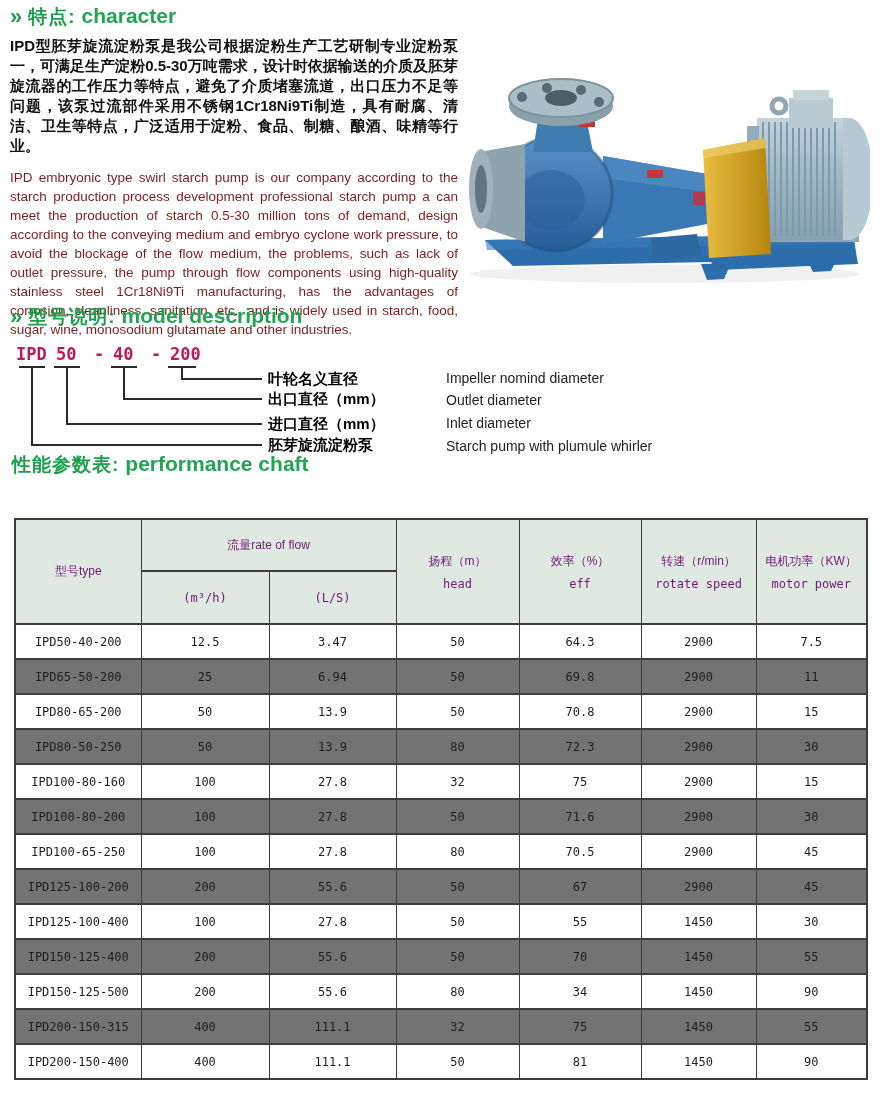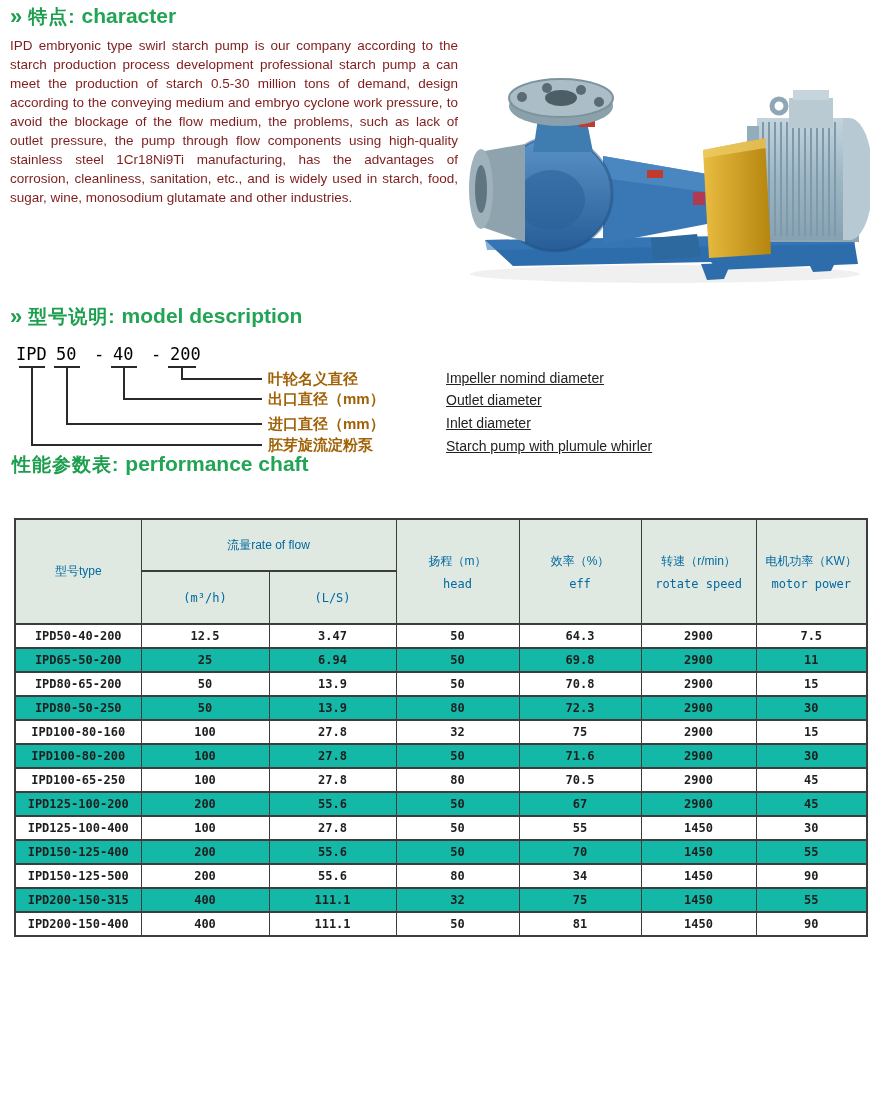--- a/index.html
+++ b/index.html
@@ -20,60 +20,61 @@
     text-align:justify;color:#111;
   }
   .en-para{
     margin:0;font-size:13.5px;line-height:19px;color:#7f1d1d;text-align:justify;
   }
   .pump-figure{position:absolute;left:455px;top:50px;width:415px;height:240px;}
   .pump-figure svg{width:100%;height:100%;}
   
   .diagram{position:absolute;left:10px;top:344px;width:860px;height:132px;}
   .diagram svg.lines{position:absolute;left:0;top:0;width:860px;height:132px;}
-  .code-part{position:absolute;top:0;font-size:17px;font-weight:normal;
-    font-family:"DejaVu Sans Mono","Liberation Mono",monospace;color:#000000;}
-  .dlabel-zh{position:absolute;left:258px;font-size:15px;font-weight:bold;color:#a16207;white-space:nowrap;}
-  .dlabel-en{position:absolute;left:436px;font-size:14px;color:#222;white-space:nowrap;text-decoration:underline;}
+  .code-part{position:absolute;top:0;font-size:17px;font-weight:bold;
+    font-family:"DejaVu Sans Mono","Liberation Mono",monospace;color:#be185d;}
+  .dlabel-zh{position:absolute;left:258px;font-size:15px;font-weight:bold;color:#000000;white-space:nowrap;}
+  .dlabel-en{position:absolute;left:436px;font-size:14px;color:#222;white-space:nowrap;}
   
   table.perf{
     position:absolute;left:14px;top:518px;width:852px;
     border-collapse:collapse;table-layout:fixed;
   }
   table.perf th,table.perf td{
     border-left:1px solid #3d3d3d;border-right:1px solid #3d3d3d;
     border-top:2px solid #3d3d3d;border-bottom:2px solid #3d3d3d;
     text-align:center;vertical-align:middle;padding:0;
   }
   table.perf{border:2px solid #3d3d3d;}
   table.perf thead th{
-    background:#dfe9e1;font-weight:normal;font-size:12px;color:#0369a1;
+    background:#dfe9e1;font-weight:normal;font-size:12px;color:#701a75;
   }
   table.perf thead tr.h1{height:52px;}
   table.perf thead tr.h2{height:53px;}
-  table.perf tbody tr{height:24px;background:#ffffff;font-weight:bold;}
-  table.perf tbody tr.alt{background:#14b8a6;}
+  table.perf tbody tr{height:35px;background:#ffffff;}
+  table.perf tbody tr.alt{background:#737373;}
   table.perf tbody td{
     font-size:12px;color:#1e1e1e;
     font-family:"DejaVu Sans Mono","Liberation Mono",monospace;
   }
   .th2line .l1{display:block;margin-bottom:7px;}
   .th2line .l2{display:block;font-family:"DejaVu Sans Mono","Liberation Mono",monospace;}
   .mono{font-family:"DejaVu Sans Mono","Liberation Mono",monospace;}
 </style>
 </head>
 <body>
 
 <div>
 
   <div class="sec-head" style="top:4px;">
     <span class="chev">»</span><span class="hzh">特点:</span><span class="hen">character</span>
   </div>
 
   <div class="char-text">
+    <p class="zh-para">IPD型胚芽旋流淀粉泵是我公司根据淀粉生产工艺研制专业淀粉泵一，可满足生产淀粉0.5-30万吨需求，设计时依据输送的介质及胚芽旋流器的工作压力等特点，避免了介质堵塞流道，出口压力不足等问题，该泵过流部件采用不锈钢1Cr18Ni9Ti制造，具有耐腐、清洁、卫生等特点，广泛适用于淀粉、食品、制糖、酿酒、味精等行业。</p>
     <p class="en-para">IPD embryonic type swirl starch pump is our company according to the starch production process development professional starch pump a can meet the production of starch 0.5-30 million tons of demand, design according to the conveying medium and embryo cyclone work pressure, to avoid the blockage of the flow medium, the problems, such as lack of outlet pressure, the pump through flow components using high-quality stainless steel 1Cr18Ni9Ti manufacturing, has the advantages of corrosion, cleanliness, sanitation, etc., and is widely used in starch, food, sugar, wine, monosodium glutamate and other industries.</p>
   </div>
 
   <div class="pump-figure" role="img" aria-label="IPD plumule swirl starch pump: blue volute casing with top flange, yellow coupling guard and grey motor on a blue baseplate">
     <svg viewBox="0 0 415 240">
       <defs>
         <linearGradient id="gBlue" x1="0" y1="0" x2="0" y2="1">
           <stop offset="0" stop-color="#5b93c7"></stop>
             <stop offset="1" stop-color="#275d97"></stop>
         </linearGradient>

